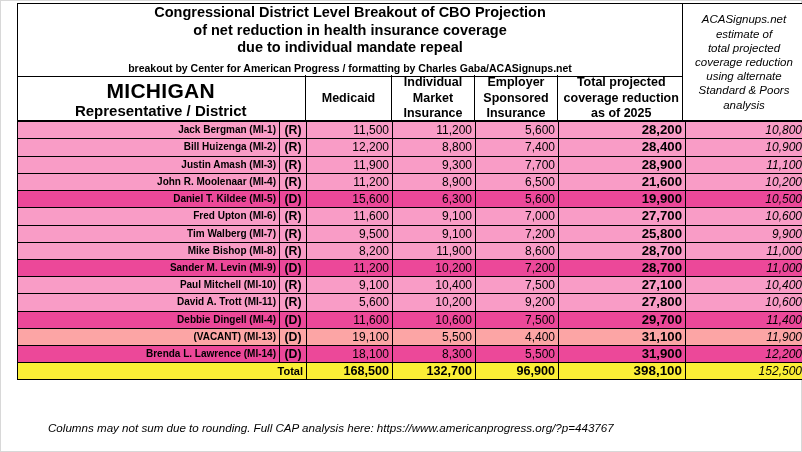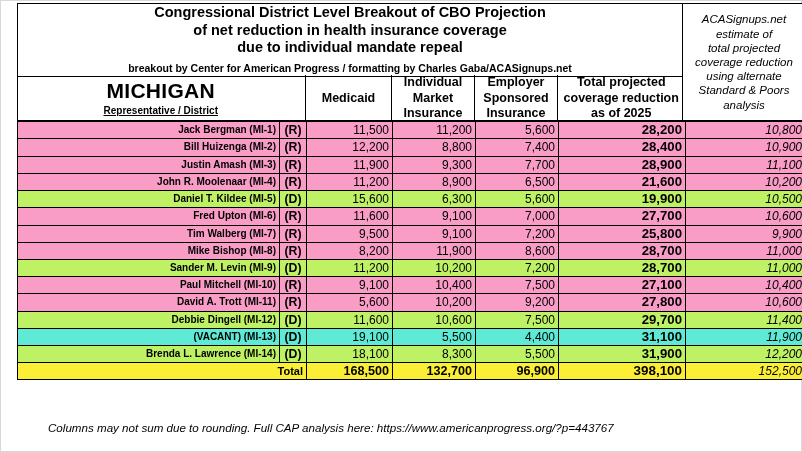--- a/index.html
+++ b/index.html
@@ -92,23 +92,22 @@
     background: #ffffff;
   }
   .state-name {
     font-weight: bold;
     font-size: 21px;
     line-height: 25px;
     letter-spacing: 0.3px;
   }
   .state-sub {
     font-weight: bold;
-    font-size: 10px;
+    font-size: 15px;
     line-height: 15px;
-    text-decoration: underline;
   }
   .hdr {
     text-align: center;
     font-weight: bold;
     font-size: 12.5px;
     line-height: 15.6px;
     padding: 1px 2px;
   }
   .hdr-green { background: #6BDD77; }
   .hdr-yellow { background: #FBEF36; }
@@ -147,22 +146,22 @@
     font-weight: bold;
     font-size: 13.2px;
   }
   td.alt {
     text-align: right;
     font-style: italic;
     font-size: 12px;
   }
 
   tr.r-pink td { background: #F99CC6; }
-  tr.r-blue td { background: #bef264; }
-  tr.r-white td { background: #5eead4; }
+  tr.r-blue td { background: #ec4899; }
+  tr.r-white td { background: #fca5a5; }
   tr.r-total td {
     background: #FBEF36;
     font-weight: bold;
   }
   tr.r-total td.name {
     text-align: right;
     font-size: 11px;
   }
   tr.r-total td.num { font-weight: bold; font-size: 12.6px; }
   tr.r-total td.total-num { font-weight: bold; font-size: 13.4px; }
@@ -360,21 +359,21 @@
         <tr class="r-pink">
           <td class="name">David A. Trott (MI-11)</td>
           <td class="party">(R)</td>
           <td class="num">5,600</td>
           <td class="num">10,200</td>
           <td class="num">9,200</td>
           <td class="total-num">27,800</td>
           <td class="alt">10,600</td>
         </tr>
         <tr class="r-blue">
-          <td class="name">Debbie Dingell (MI-12)</td>
+          <td class="name">Debbie Dingell (MI-4)</td>
           <td class="party">(D)</td>
           <td class="num">11,600</td>
           <td class="num">10,600</td>
           <td class="num">7,500</td>
           <td class="total-num">29,700</td>
           <td class="alt">11,400</td>
         </tr>
         <tr class="r-white">
           <td class="name">(VACANT) (MI-13)</td>
           <td class="party">(D)</td>

